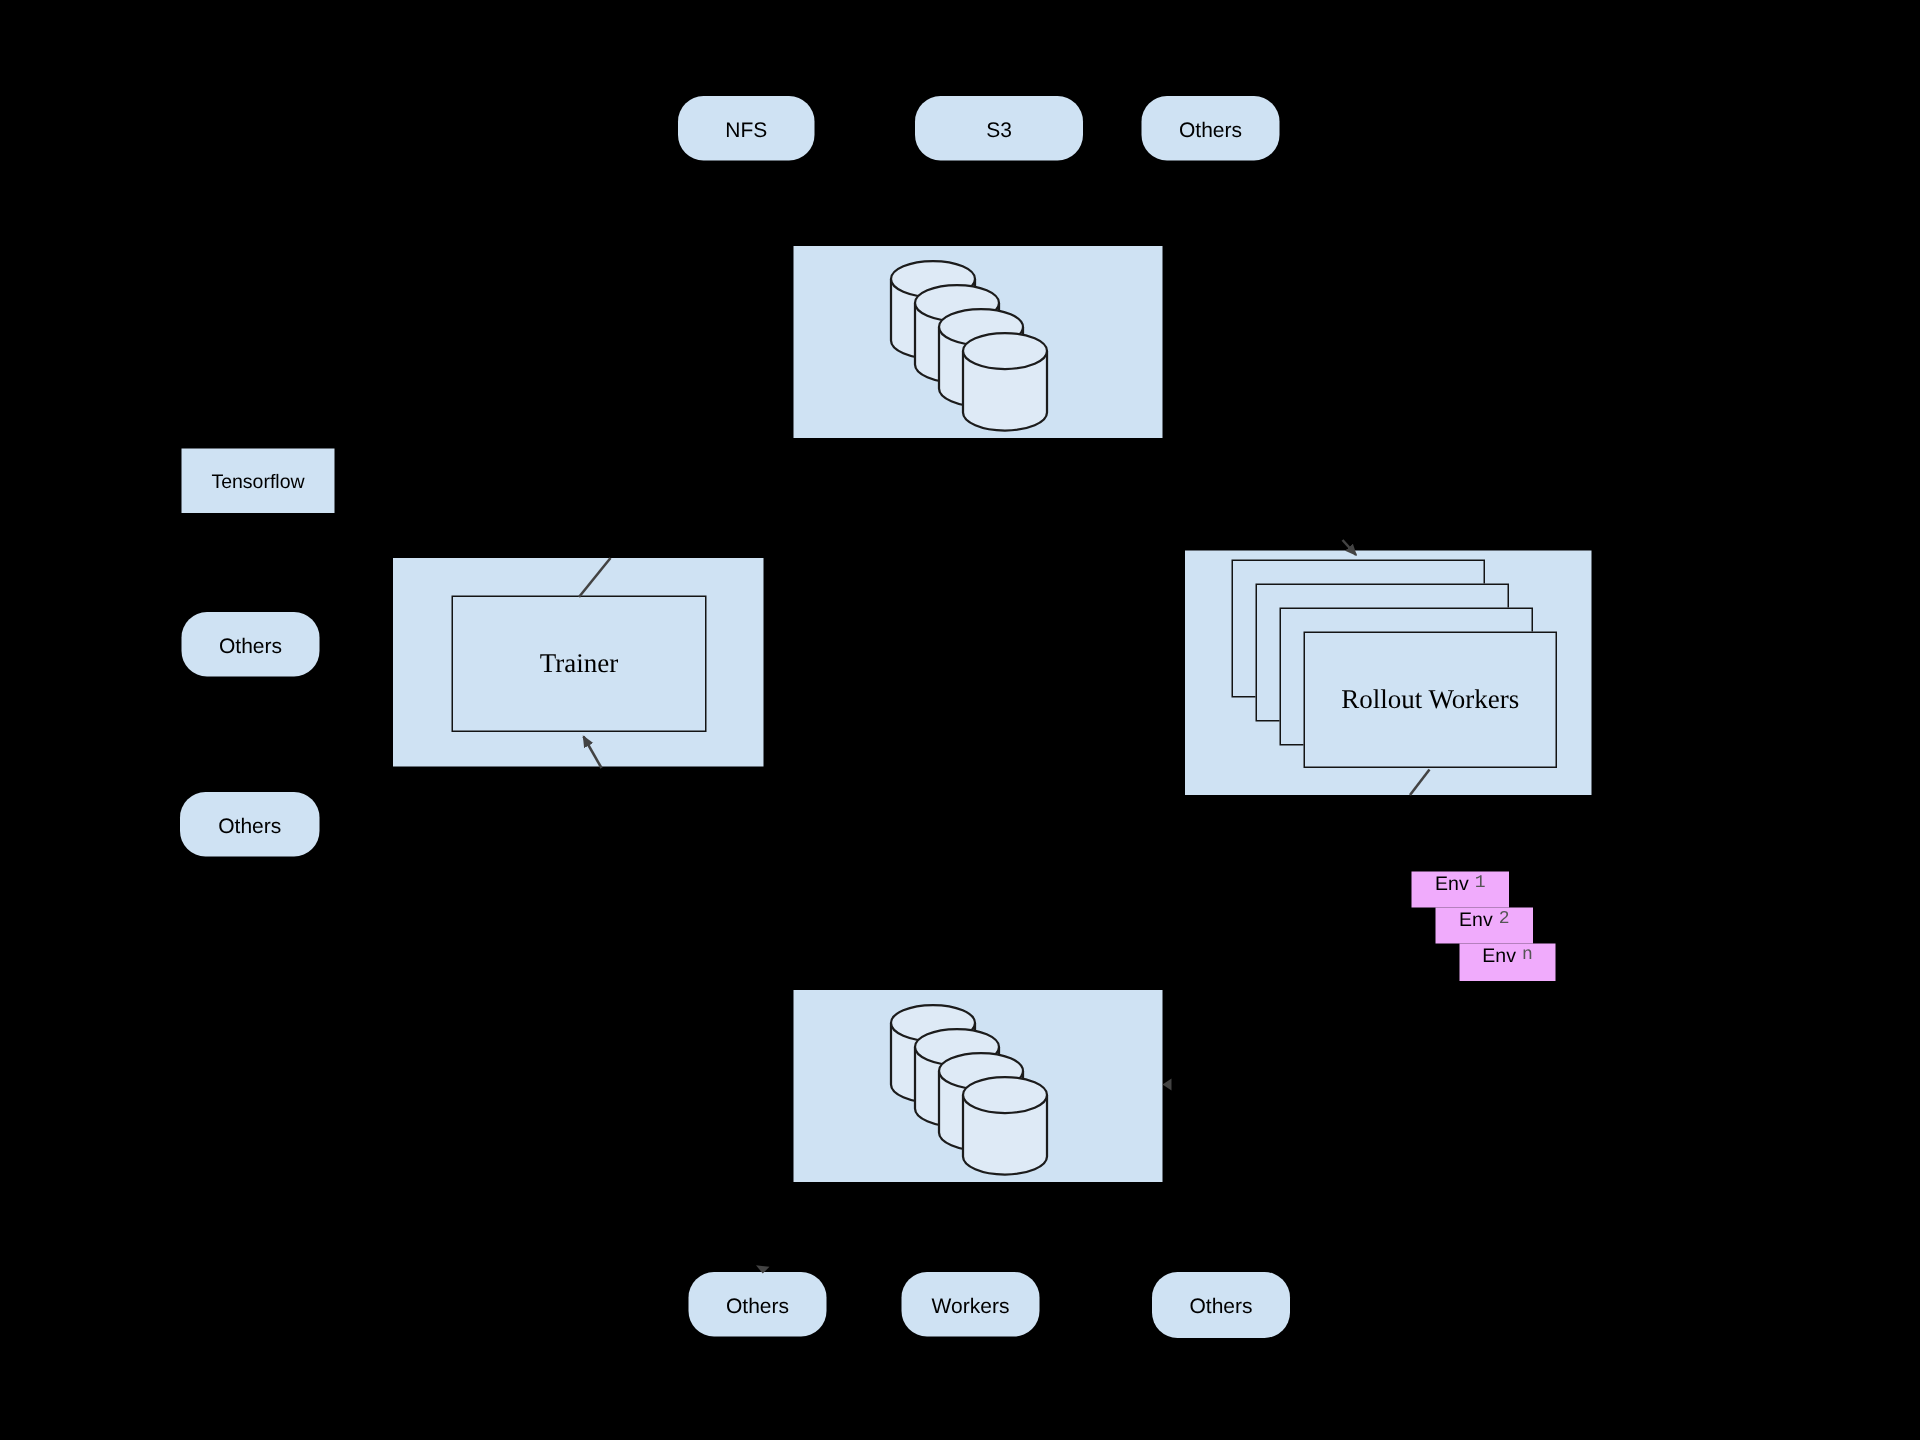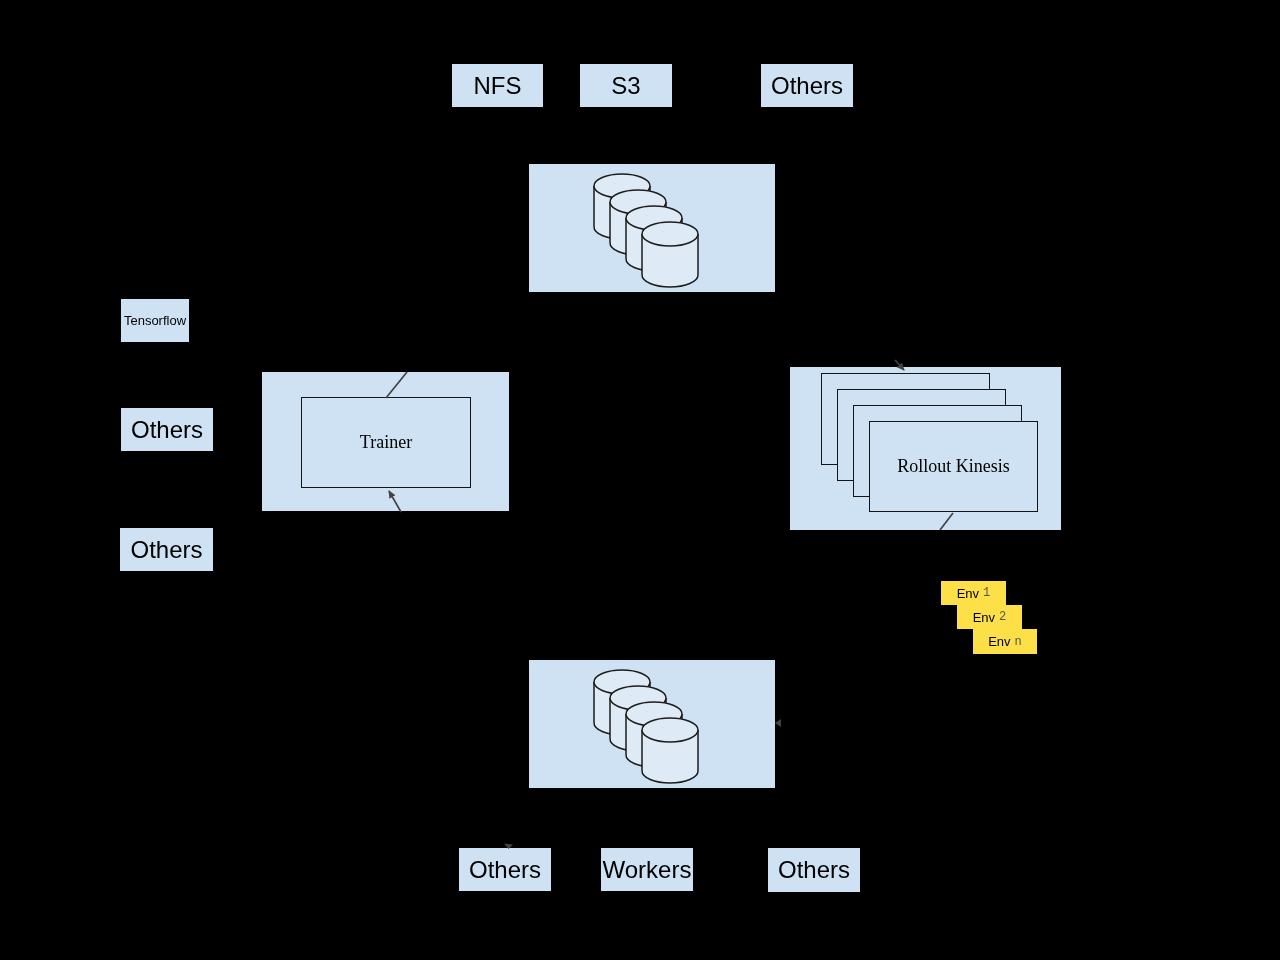--- a/index.html
+++ b/index.html
@@ -4,49 +4,49 @@
 <style>
   html,body{margin:0;padding:0;background:#000;}
   .canvas{
     position:relative;width:1280px;height:960px;background:#000000;
     overflow:hidden;font-family:"Liberation Sans",sans-serif;color:#000;
   }
   .box{
     position:absolute;background:#cfe2f3;display:flex;align-items:center;
     justify-content:center;text-align:center;
   }
-  .lbl18{font-size:24px;}
+  .lbl18{font-size:14px;border-radius:17px;}
   .lbl13{font-size:13px;}
   .panel{position:absolute;background:#cfe2f3;}
   .inner-rect{
     position:absolute;background:#cfe2f3;border:1.5px solid #141414;
     display:flex;align-items:center;justify-content:center;font-size:18px;
     box-sizing:border-box;
     font-family:Liberation Serif, serif;
   }
   .env-box{
-    position:absolute;background:#fde047;display:flex;align-items:center;
+    position:absolute;background:#f0abfc;display:flex;
     justify-content:center;font-size:13px;
   }
   .env-box .env-num{
     font-family:"Liberation Mono","DejaVu Sans Mono",monospace;
     font-size:12px;color:#555555;margin-left:4px;
   }
   .cyl-svg{position:absolute;left:0;top:0;}
   .overlay{position:absolute;left:0;top:0;pointer-events:none;}
 </style>
 </head>
 <body>
 
 <div class="canvas">
 
   <div class="box lbl18" style="left:452px;top:64px;width:91px;height:43px">
     <span>NFS</span>
   </div>
-  <div class="box lbl18" style="left:580px;top:64px;width:92px;height:43px">
+  <div class="box lbl18" style="left:610px;top:64px;width:112px;height:43px">
     <span>S3</span>
   </div>
   <div class="box lbl18" style="left:761px;top:64px;width:92px;height:43px">
     <span>Others</span>
   </div>
 
   <div class="panel" style="left:529px;top:164px;width:246px;height:128px">
     <svg class="cyl-svg" width="246" height="128" viewBox="0 0 246 128">
       <g stroke="#1c1c1c" stroke-width="1.5" fill="#deeaf6">
         <g transform="translate(64,10)">
@@ -62,42 +62,42 @@
             <ellipse cx="29" cy="12" rx="28" ry="12"></ellipse>
         </g>
         <g transform="translate(112,58)">
           <path d="M1,12 v41 a28,12 0 0 0 56,0 v-41"></path>
             <ellipse cx="29" cy="12" rx="28" ry="12"></ellipse>
         </g>
       </g>
     </svg>
   </div>
 
-  <div class="box lbl13" style="left:121px;top:299px;width:68px;height:43px">
+  <div class="box lbl13" style="left:121px;top:299px;width:102px;height:43px">
     <span>Tensorflow</span>
   </div>
   <div class="box lbl18" style="left:121px;top:408px;width:92px;height:43px">
     <span>Others</span>
   </div>
   <div class="box lbl18" style="left:120px;top:528px;width:93px;height:43px">
     <span>Others</span>
   </div>
 
   <div class="panel" style="left:262px;top:372px;width:247px;height:139px">
     <div class="inner-rect" style="left:39px;top:25px;width:170px;height:91px">
       <span>Trainer</span>
     </div>
   </div>
 
   <div class="panel" style="left:790px;top:367px;width:271px;height:163px">
     <div class="inner-rect" style="left:31px;top:6px;width:169px;height:92px"></div>
     <div class="inner-rect" style="left:47px;top:22px;width:169px;height:92px"></div>
     <div class="inner-rect" style="left:63px;top:38px;width:169px;height:92px"></div>
     <div class="inner-rect" style="left:79px;top:54px;width:169px;height:91px">
-      <span>Rollout Kinesis</span>
+      <span>Rollout Workers</span>
     </div>
   </div>
 
   <div class="env-box" style="left:941px;top:581px;width:65px;height:24px">
     <span>Env</span>
     <span class="env-num">1</span>
   </div>
   <div class="env-box" style="left:957px;top:605px;width:65px;height:24px">
     <span>Env</span>
     <span class="env-num">2</span>

